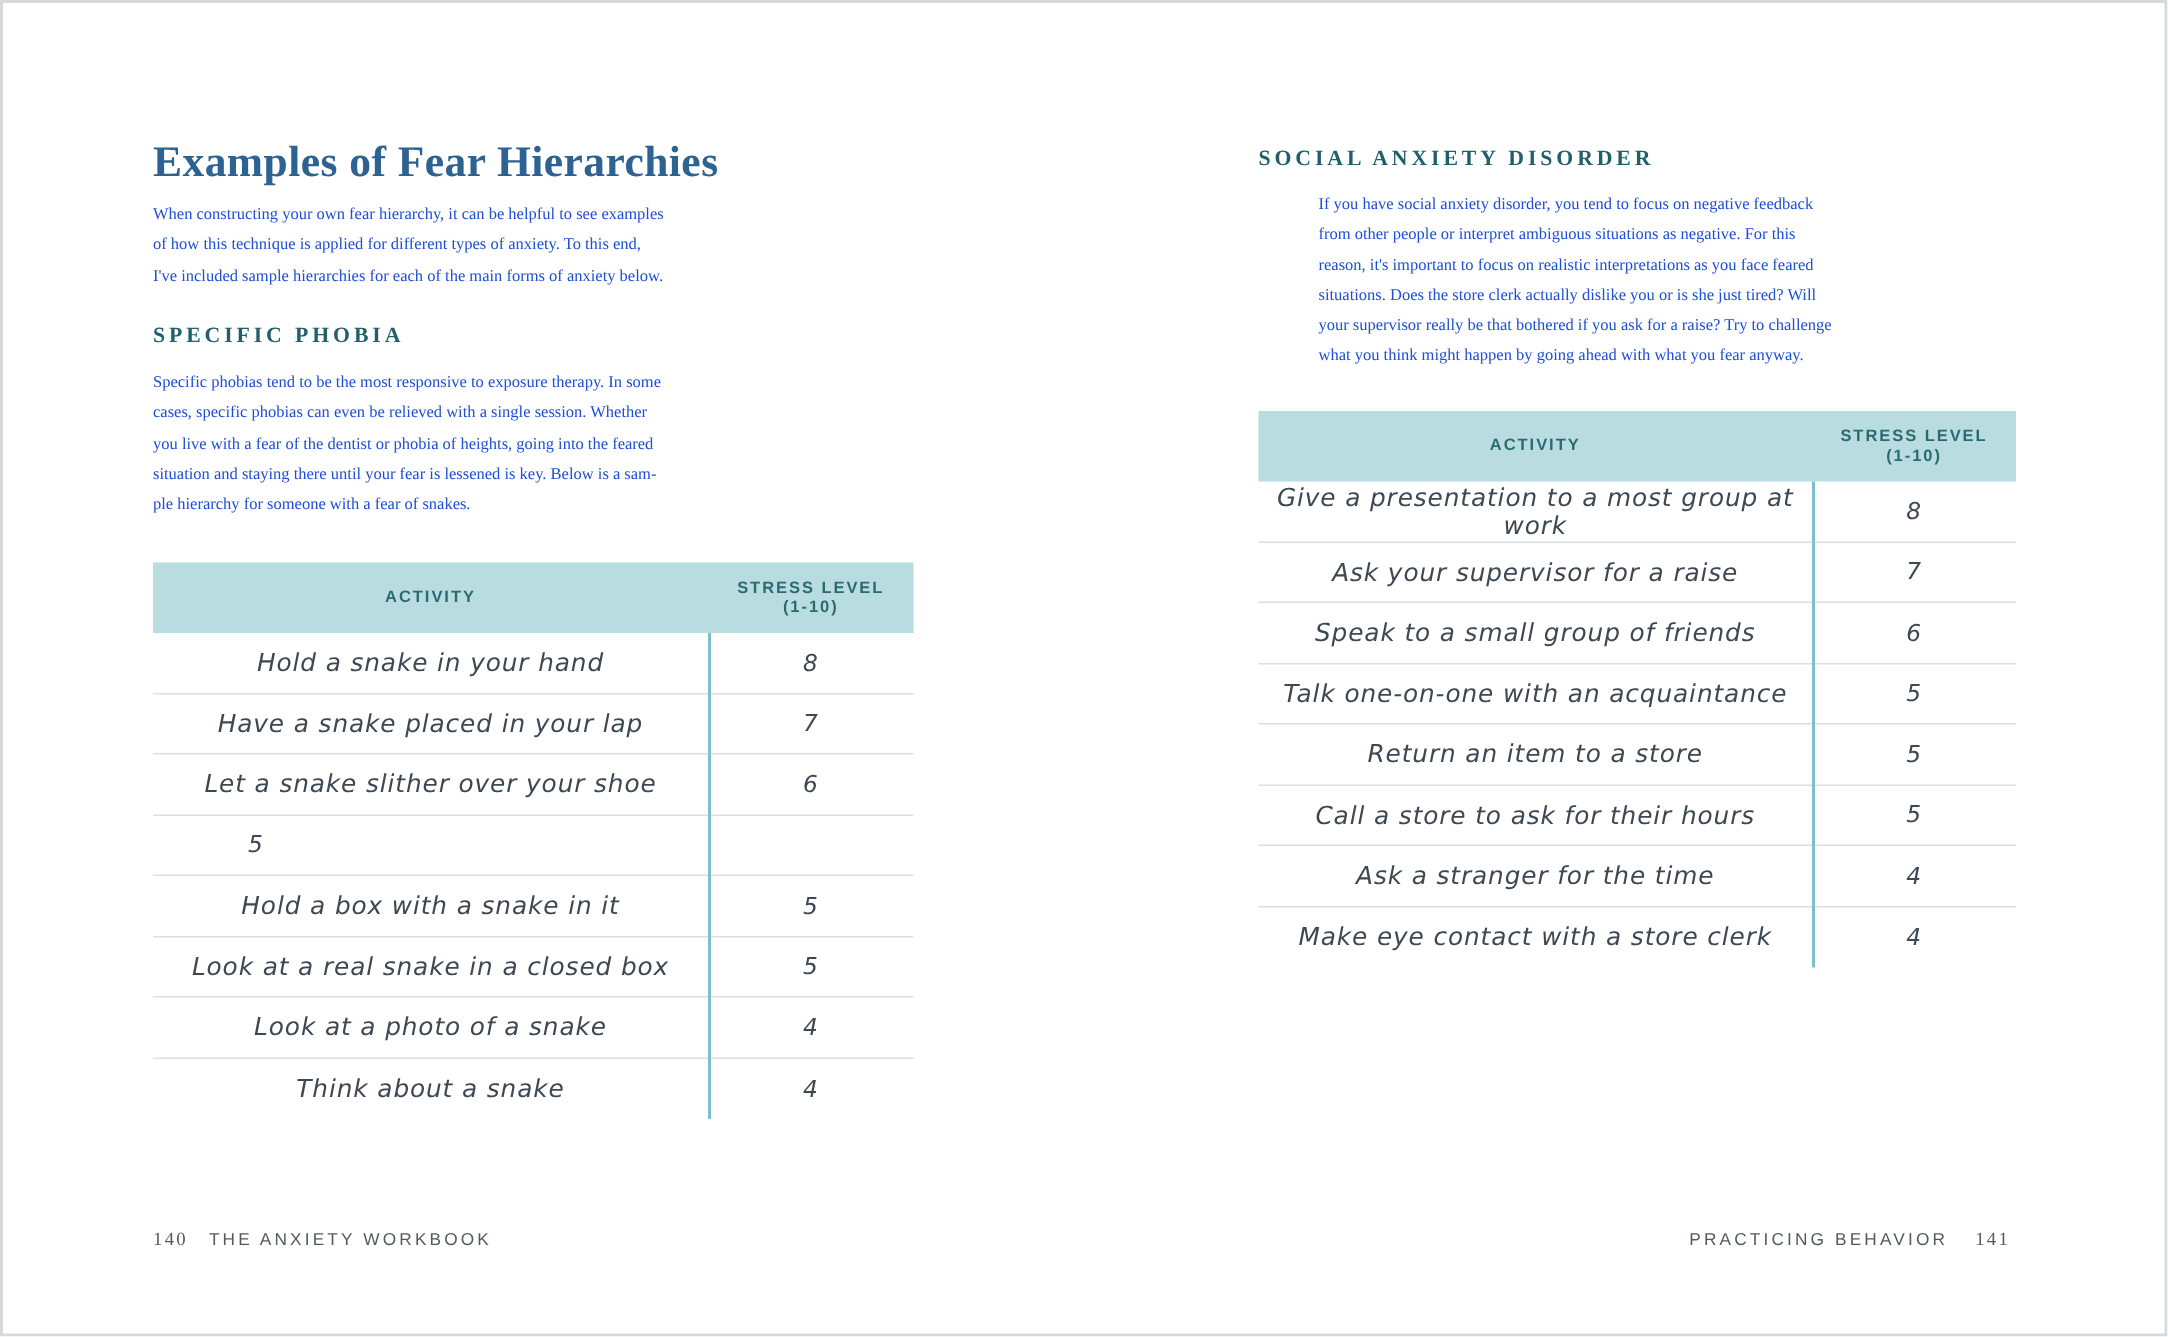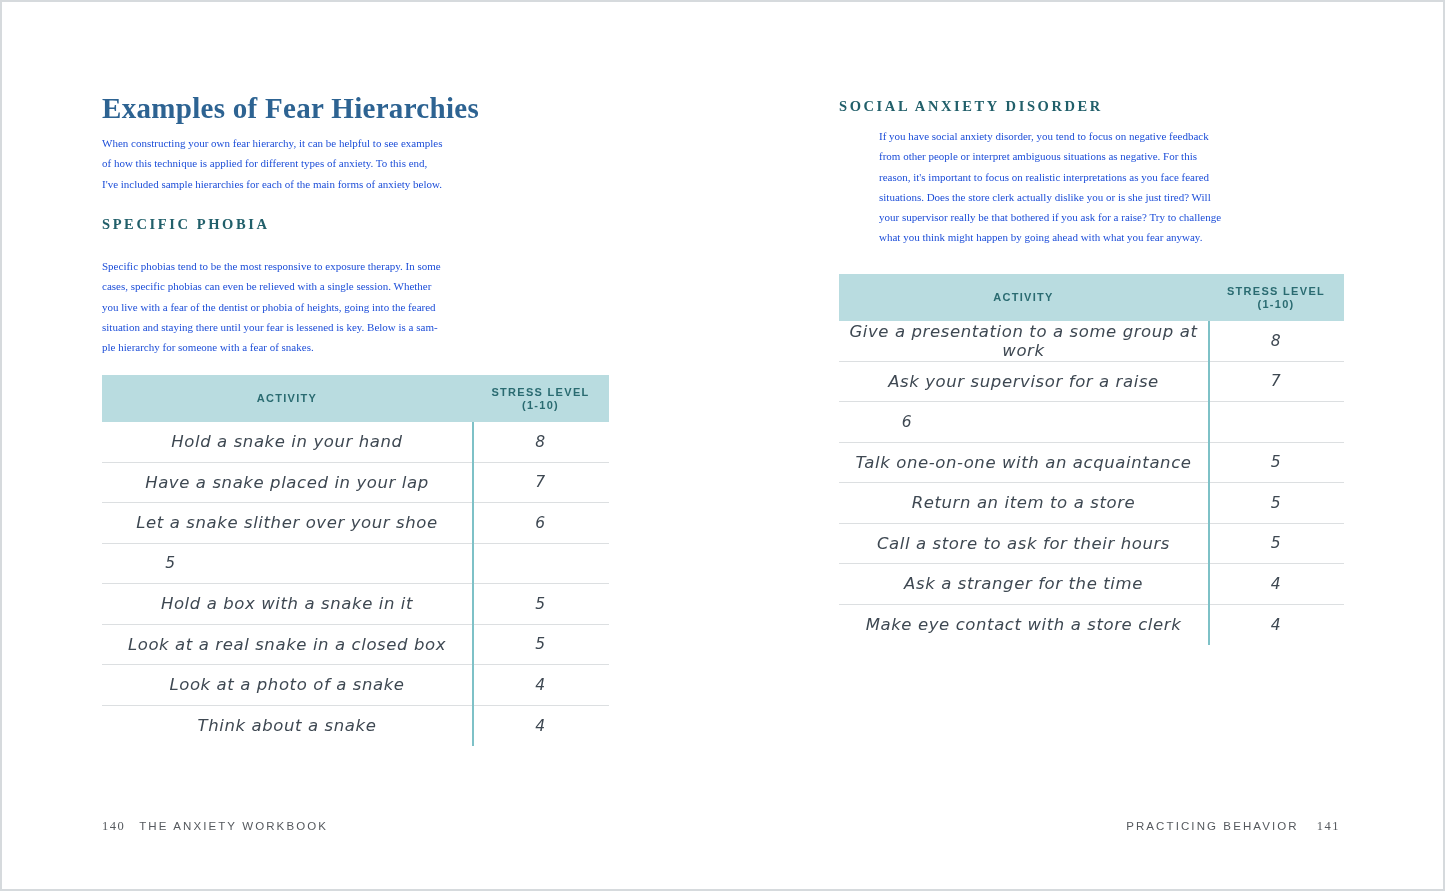--- a/index.html
+++ b/index.html
@@ -118,21 +118,21 @@
   <section>
 
     <h1 class="abs page-title" style="left:100px; top:90px;">Examples of Fear Hierarchies</h1>
 
     <p class="abs body-text" style="left:100px; top:131px; width:520px;">When constructing your own fear hierarchy, it can be helpful to see examples
 of how this technique is applied for different types of anxiety. To this end,
 I've included sample hierarchies for each of the main forms of anxiety below.</p>
 
     <h2 class="abs section-heading" style="left:100px; top:214px;">SPECIFIC PHOBIA</h2>
 
-    <p class="abs body-text" style="left:100px; top:254px; width:520px;">Specific phobias tend to be the most responsive to exposure therapy. In some
+    <p class="abs body-text" style="left:100px; top:243px; width:520px;">Specific phobias tend to be the most responsive to exposure therapy. In some
 cases, specific phobias can even be relieved with a single session. Whether
 you live with a fear of the dentist or phobia of heights, going into the feared
 situation and staying there until your fear is lessened is key. Below is a sam-
 ple hierarchy for someone with a fear of snakes.</p>
 
     <div class="abs htable table-left" style="left:100px; top:373px; width:507px;">
       <div class="thead">
         <div class="th activity">ACTIVITY</div>
         <div class="th stress">
           <span>STRESS LEVEL</span>
@@ -194,28 +194,29 @@
     <div class="abs htable table-right" style="left:837px; top:272px; width:505px;">
       <div class="thead">
         <div class="th activity">ACTIVITY</div>
         <div class="th stress">
           <span>STRESS LEVEL</span>
           <span class="sub">(1-10)</span>
         </div>
       </div>
       <div class="tbody">
           <div class="tr">
-            <div class="td activity">Give a presentation to a some group at work</div>
+            <div class="td activity">Give a presentation to a most group at work</div>
             <div class="td stress">8</div>
           </div>
           <div class="tr">
             <div class="td activity">Ask your supervisor for a raise</div>
             <div class="td stress">7</div>
           </div>
           <div class="tr">
+            <div class="td activity">Speak to a small group of friends</div>
             <div class="td stress">6</div>
           </div>
           <div class="tr">
             <div class="td activity">Talk one-on-one with an acquaintance</div>
             <div class="td stress">5</div>
           </div>
           <div class="tr">
             <div class="td activity">Return an item to a store</div>
             <div class="td stress">5</div>
           </div>

